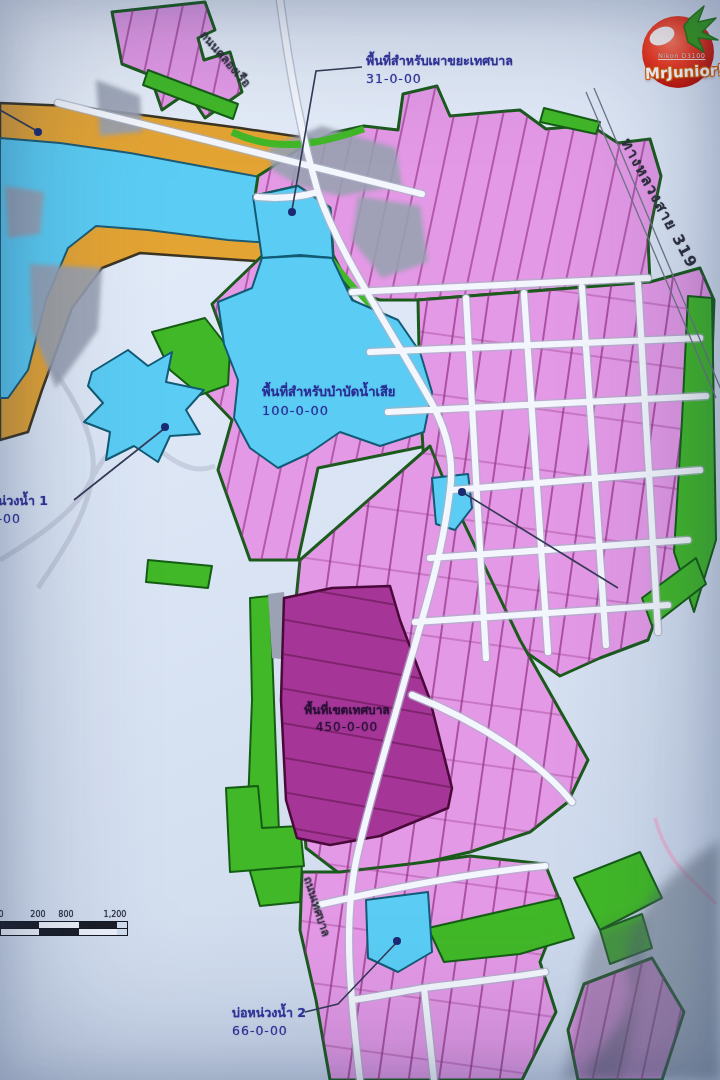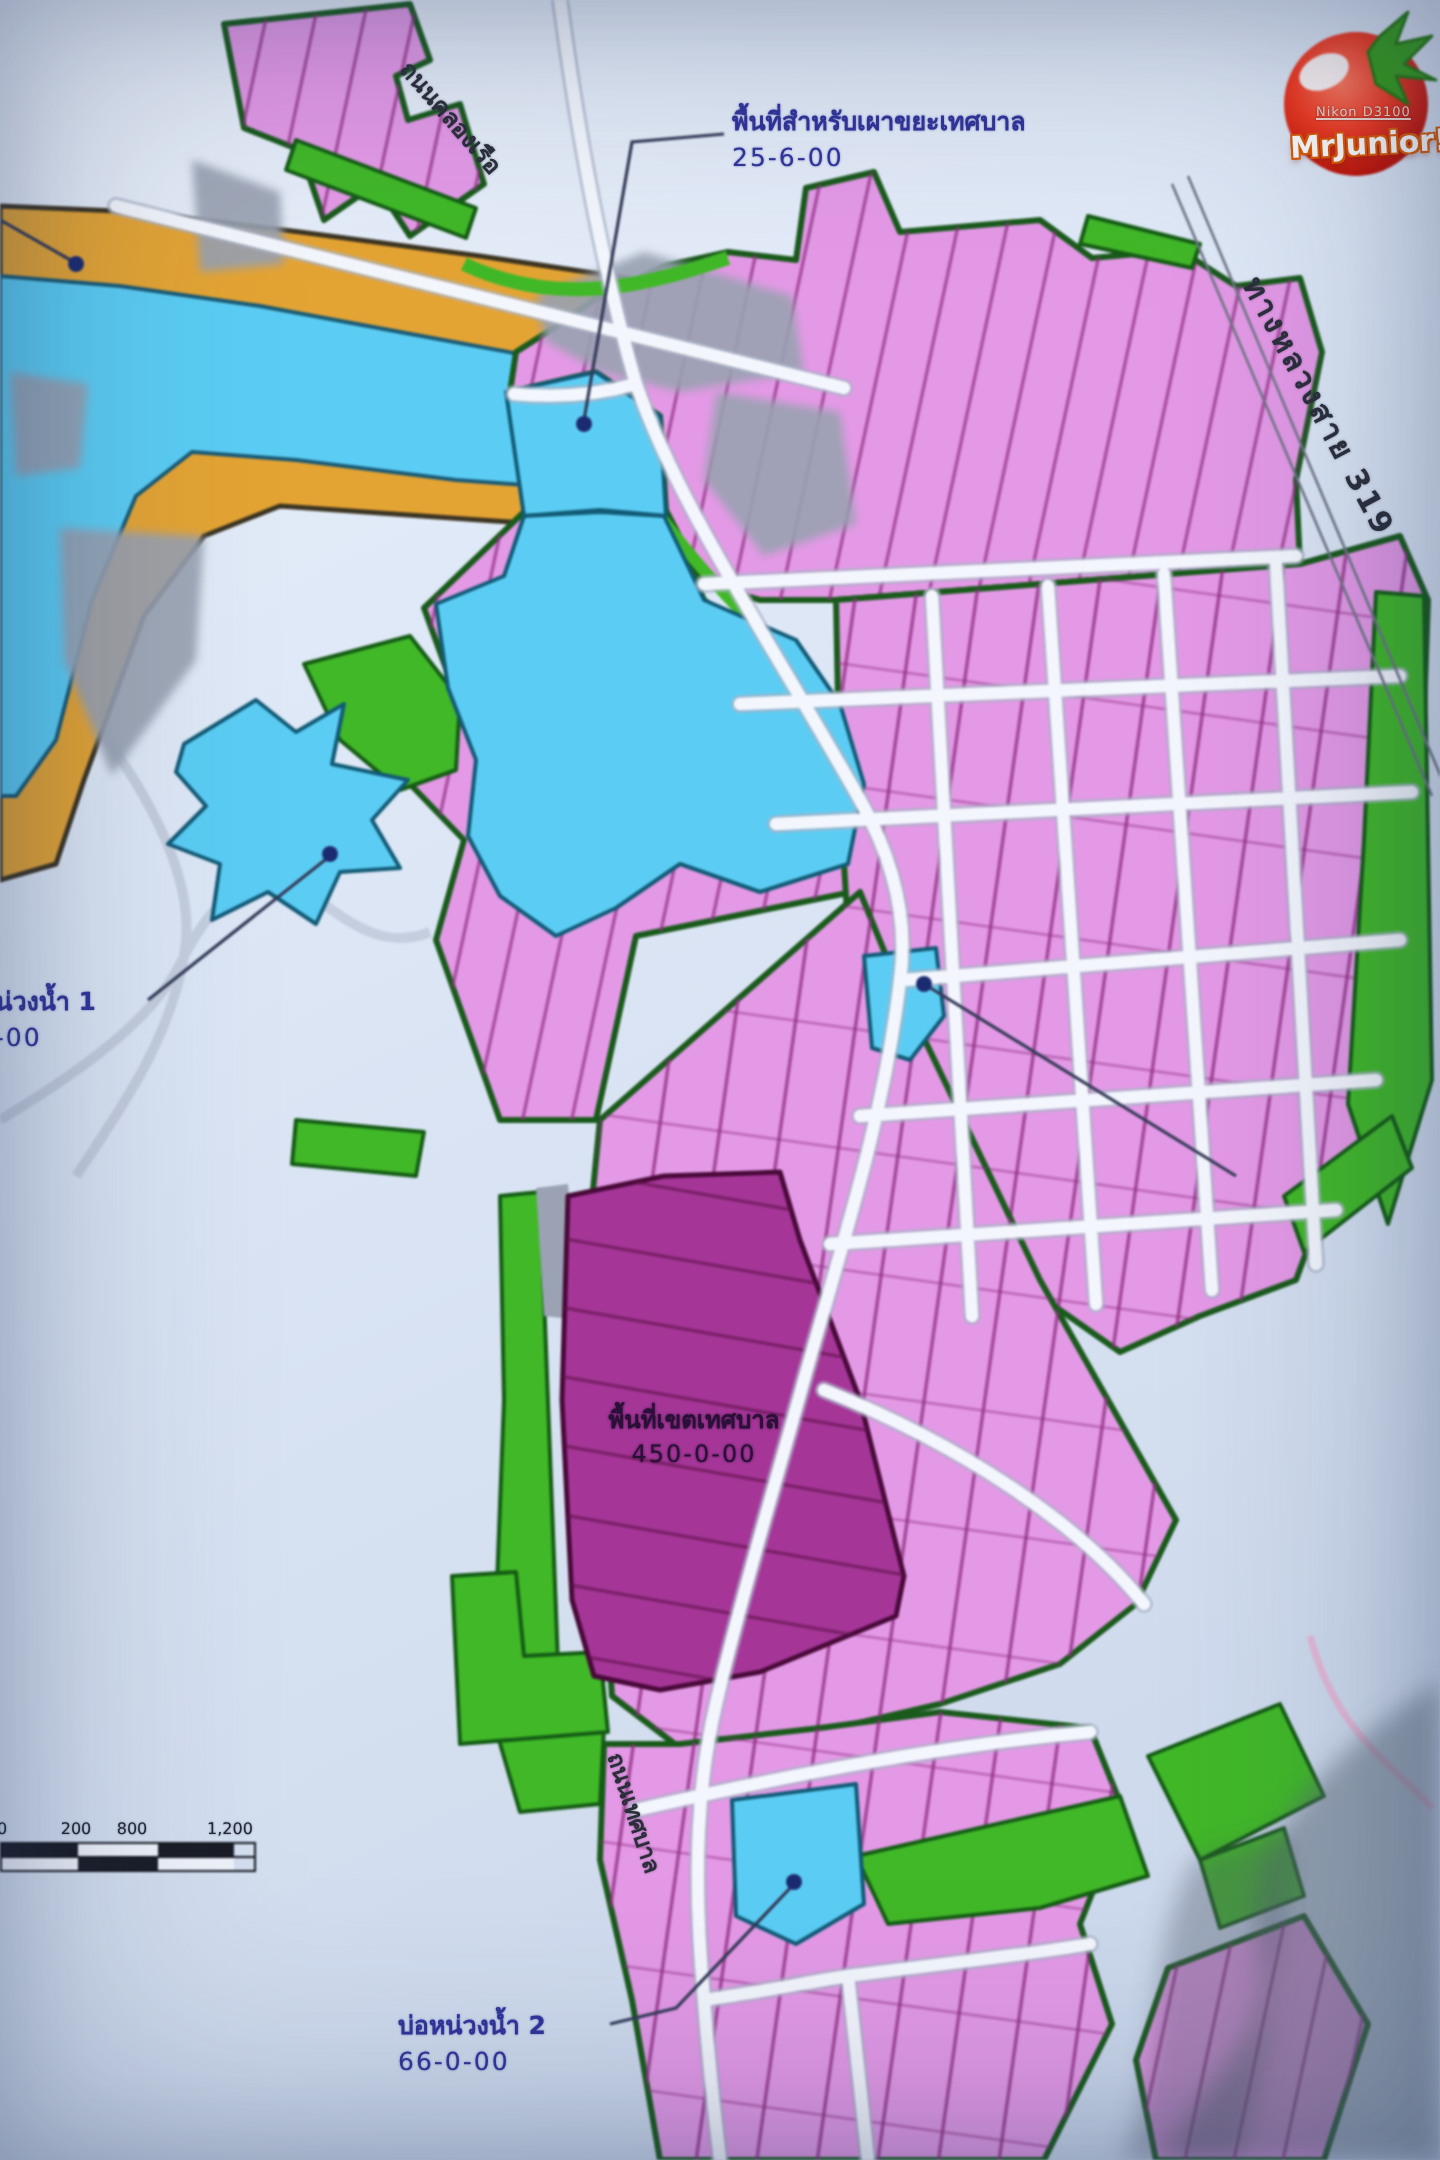--- a/index.html
+++ b/index.html
@@ -174,31 +174,35 @@
 
   <g transform="translate(636,6)">
     <circle cx="42" cy="46" r="36" fill="url(#tomato)"></circle>
     <ellipse cx="26" cy="30" rx="13" ry="8.5" transform="rotate(-24 26 30)" fill="#ffffff" opacity=".95"></ellipse>
     <path d="M54,12 L68,0 L62,16 L80,12 L66,26 L82,34 L62,32 L68,46 L52,36 L48,20 Z" fill="#3a9e1c" stroke="#27780f" stroke-width="1.5" stroke-linejoin="round"></path>
   </g>
 </svg>
 
   <div class="maplabel" style="left:366px;top:52px;font-size:12.5px">
     <span class="t">พื้นที่สำหรับเผาขยะเทศบาล</span>
-    <span class="n">25-6-00</span>
+    <span class="n">31-0-00</span>
+  </div>
+  <div class="maplabel" style="left:262px;top:383px;font-size:13px;color:#2a2c92">
+    <span class="t">พื้นที่สำหรับบำบัดน้ำเสีย</span>
+    <span class="n">100-0-00</span>
   </div>
   <div class="maplabel" style="left:-26px;top:492px;font-size:12.5px">
     <span class="t">บ่อหน่วงน้ำ 1</span>
     <span class="n">7-0-00</span>
   </div>
   <div class="maplabel" style="left:280px;top:702px;width:134px;text-align:center;font-size:12px;color:#2a1038;text-shadow:0 0 1.4px rgba(30,10,40,.8)">
     <span class="t">พื้นที่เขตเทศบาล</span>
     <span class="n">450-0-00</span>
   </div>
-  <div class="maplabel" style="left:199px;top:1004px;font-size:12.5px">
+  <div class="maplabel" style="left:232px;top:1004px;font-size:12.5px">
     <span class="t">บ่อหน่วงน้ำ 2</span>
     <span class="n">66-0-00</span>
   </div>
 
   <div class="roadlabel" style="left:636px;top:134px;font-size:15px;letter-spacing:1.5px;transform:rotate(62deg)">ทางหลวงสาย 319</div>
   <div class="roadlabel" style="left:210px;top:26px;font-size:12px;transform:rotate(49deg)">ถนนคลองเรือ</div>
   <div class="roadlabel" style="left:316px;top:874px;font-size:11.5px;transform:rotate(72deg)">ถนนเทศบาล</div>
 
   <div class="scalebar">
     <div class="nums">

